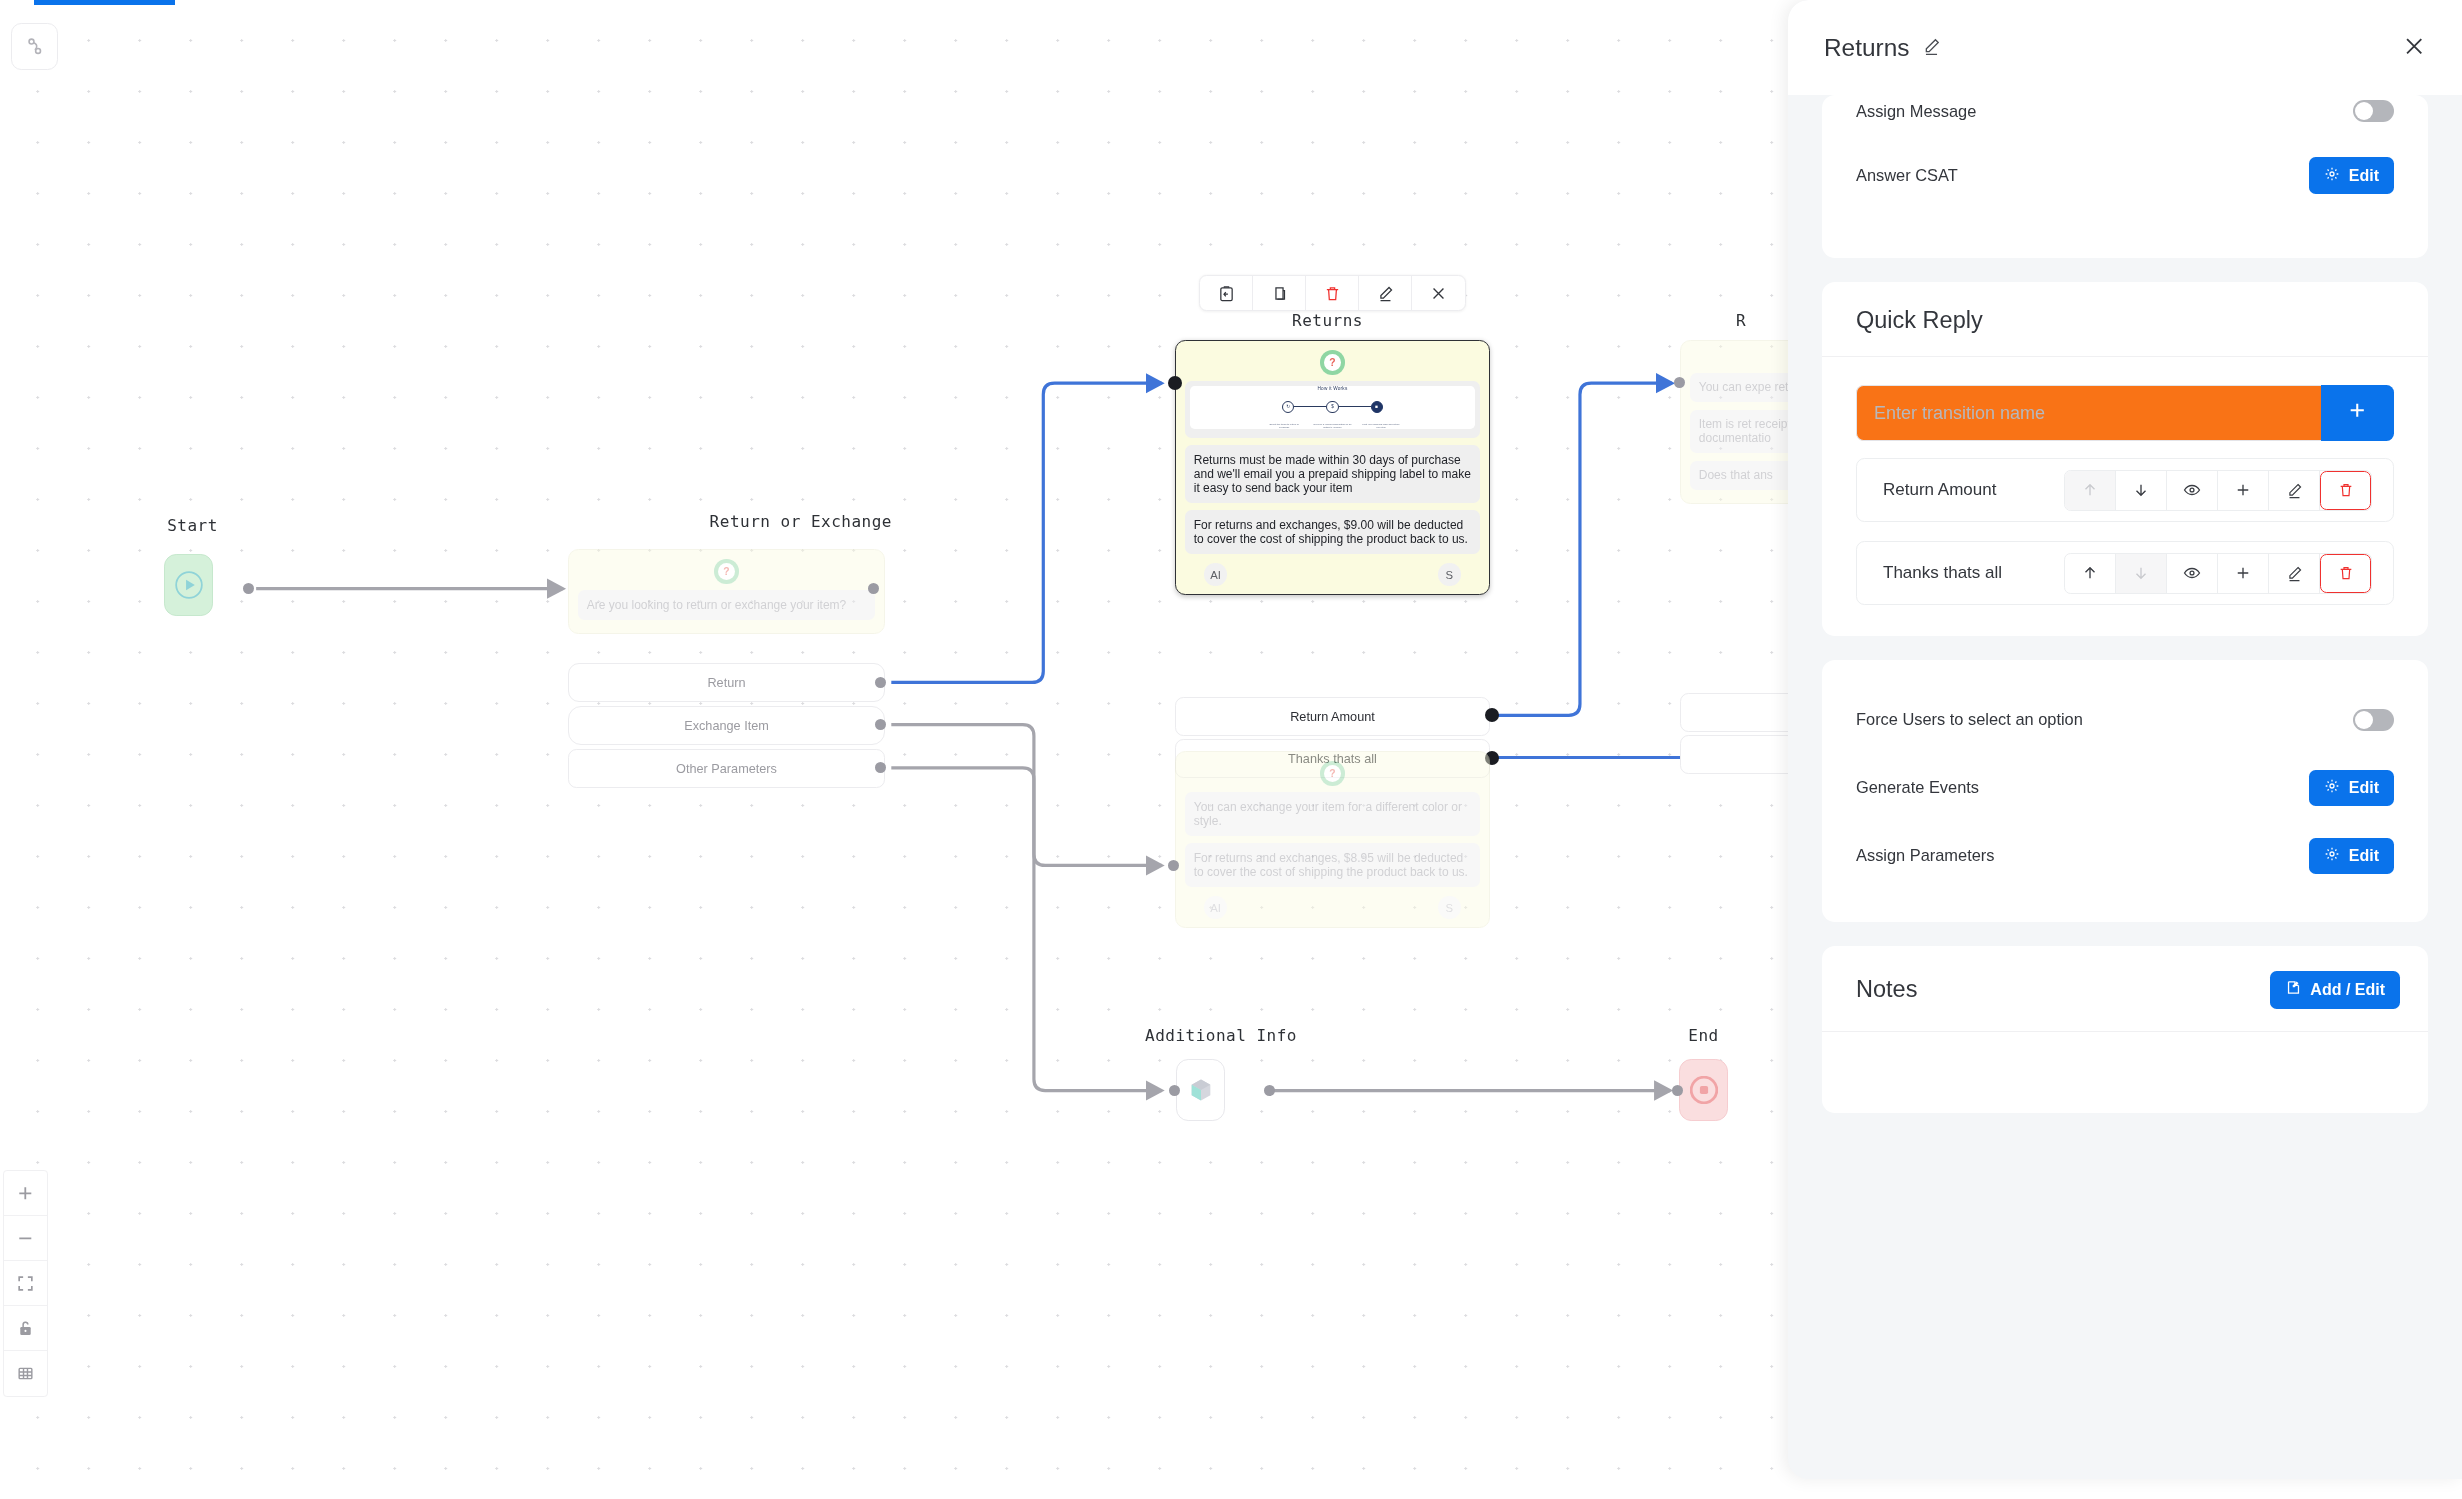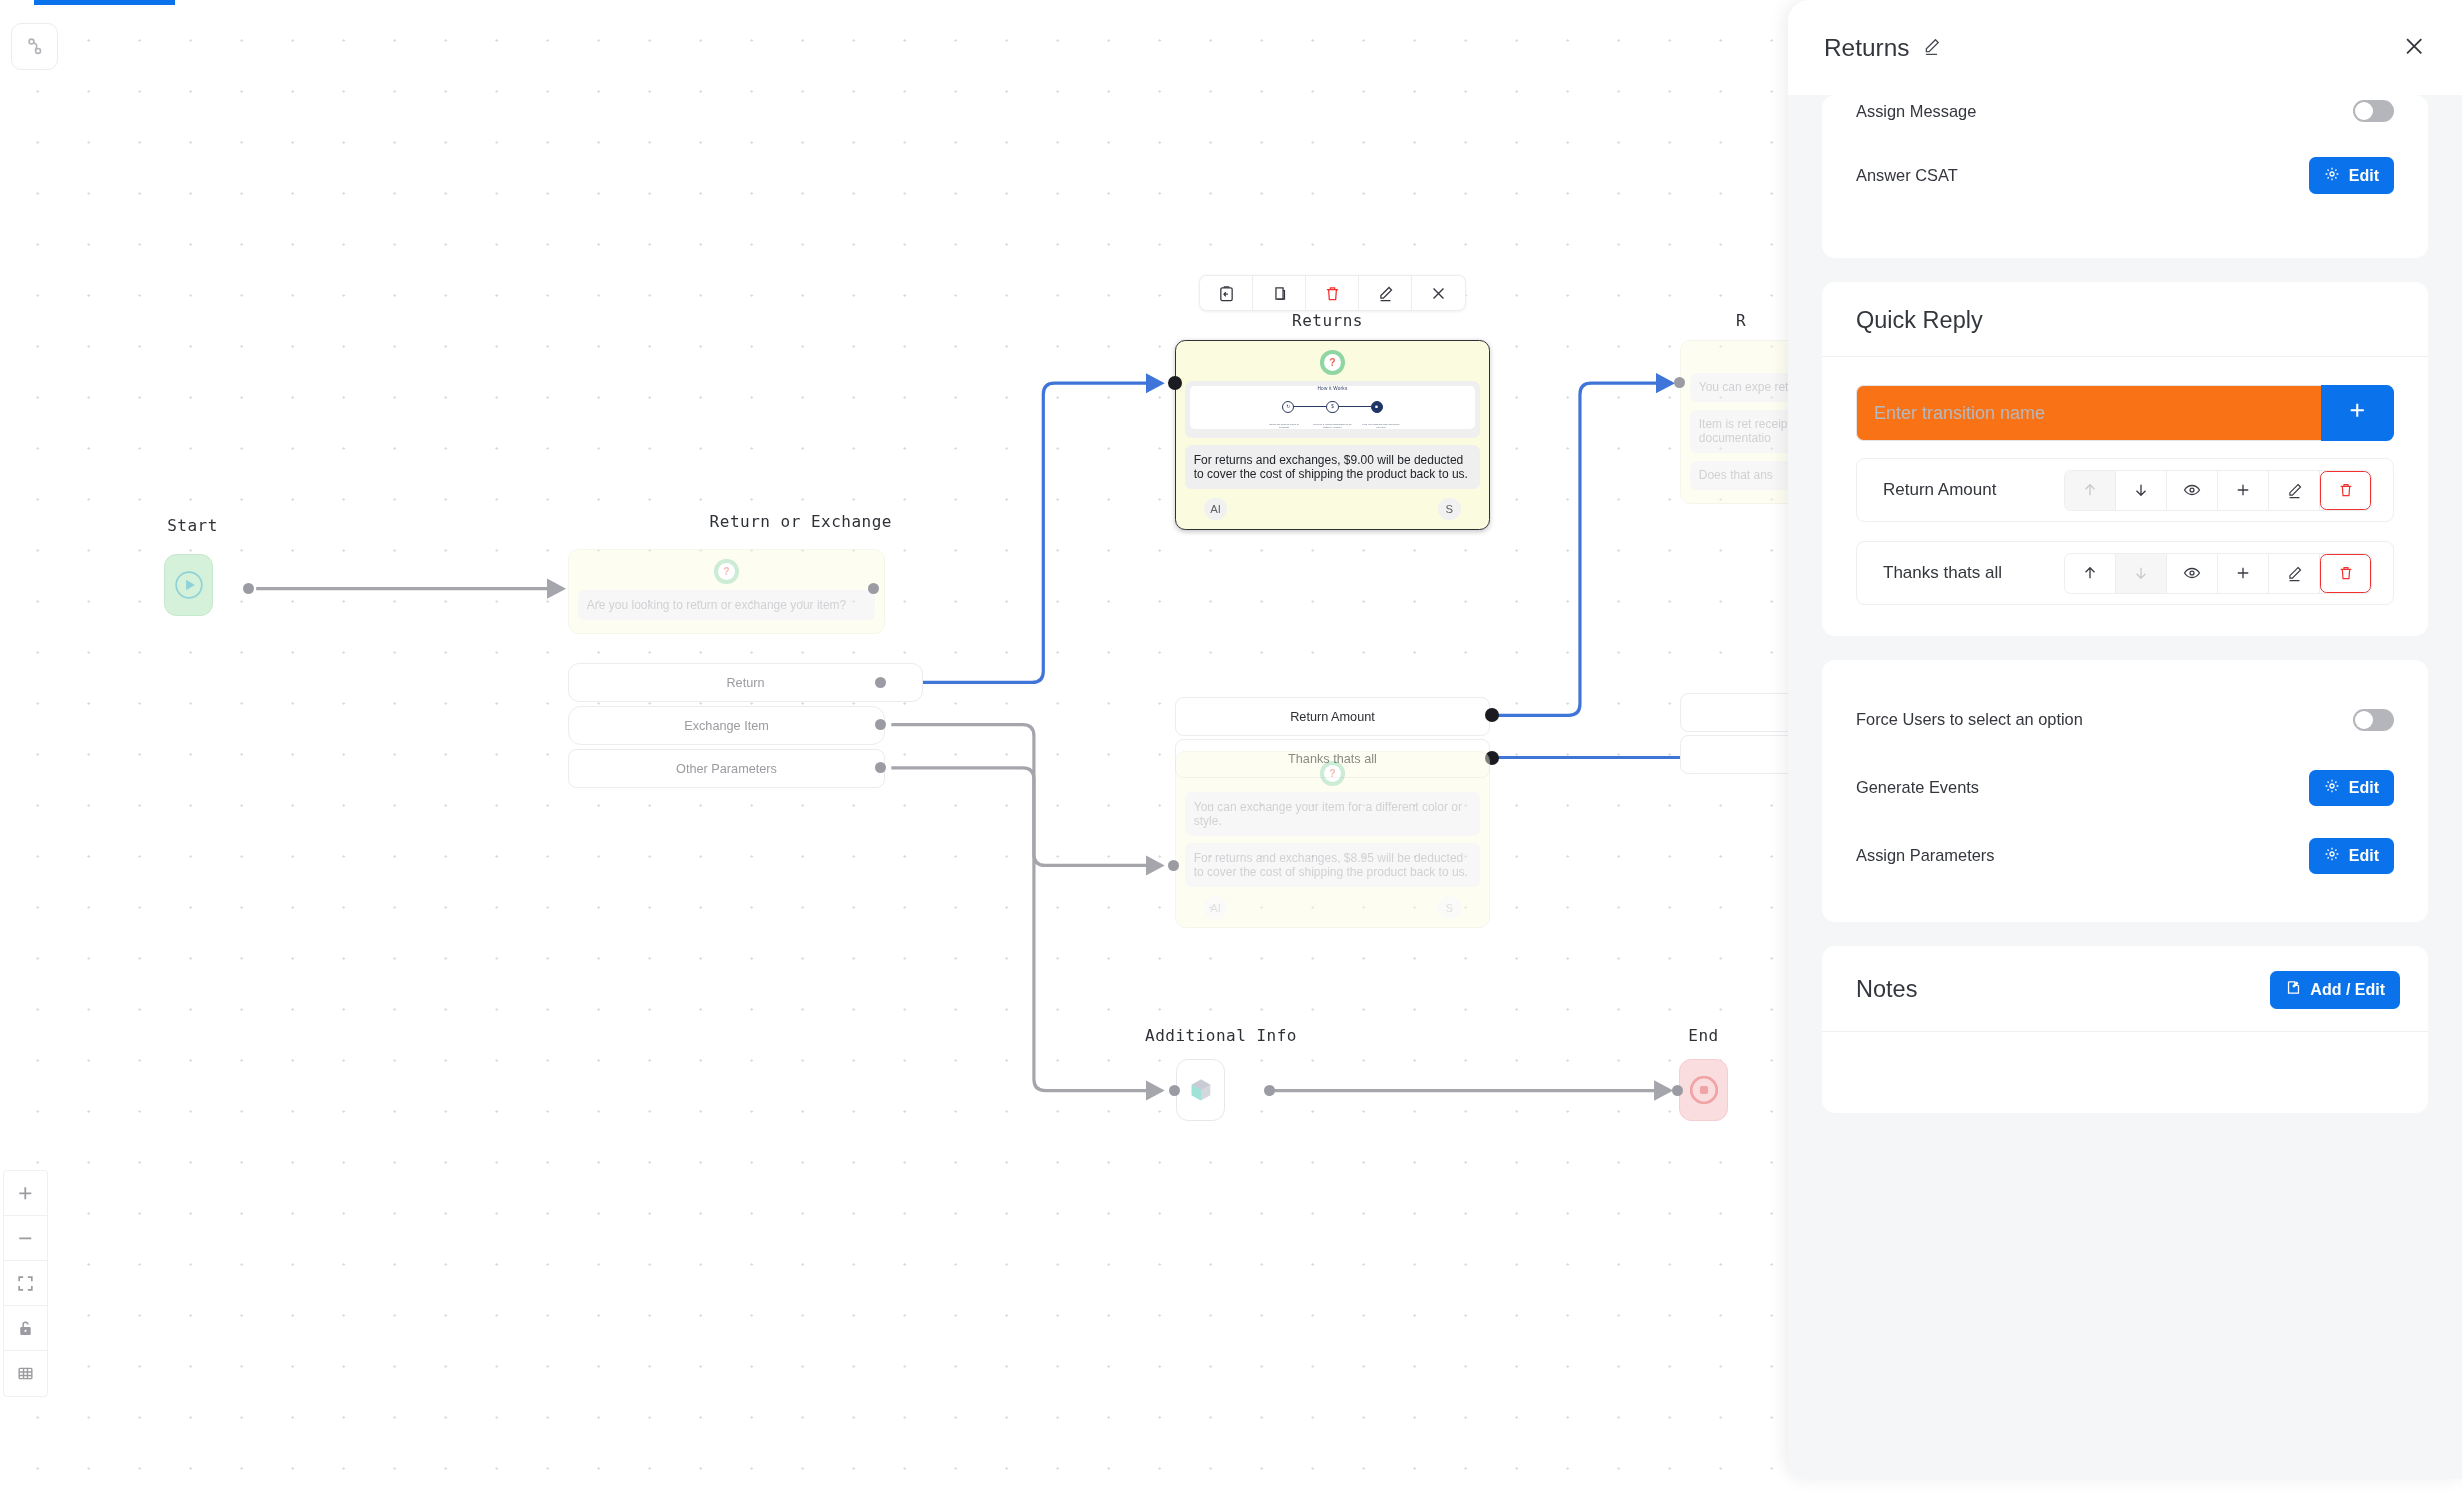--- a/index.html
+++ b/index.html
@@ -270,21 +270,21 @@
 
   <div class="node-title" style="left:568px; top:512px; width:324px;text-align:right;">Return or Exchange</div>
   <div class="msgnode dim" style="left:568px; top:549px; width:317px;">
     <div class="qbadge">
         <div class="inner">?</div>
       </div>
     <div class="bubble grey">Are you looking to return or exchange your item?</div>
   </div>
   <div class="port" style="left:868px; top:583px;"></div>
 
-  <div class="optbtn" style="left:568px; top:663px; width:355px;border-radius:11px;">
+  <div class="optbtn" style="left:568px; top:663px; width:317px;border-radius:11px;">
     <span>Return</span>
   </div>
   <div class="port" style="left:875px; top:677px;"></div>
 
   <div class="optbtn" style="left:568px; top:706px; width:317px;border-radius:13px;">
     <span>Exchange Item</span>
   </div>
   <div class="port" style="left:875px; top:719px;"></div>
 
   <div class="optbtn" style="left:568px; top:749px; width:317px;">
@@ -341,20 +341,21 @@
           <div class="c filled">■</div>
         </div>
         <div class="caps">
           <div>Select the items to return or exchange</div>
           <div>Receive a refund confirmation or an instant e-voucher</div>
           <div>Print your shipping label and return your item</div>
         </div>
       </div>
     </div>
 
+    <div class="bubble">Returns must be made within 30 days of purchase and we'll email you a prepaid shipping label to make it easy to send back your item</div>
     <div class="bubble">For returns and exchanges, $9.00 will be deducted to cover the cost of shipping the product back to us.</div>
     <div class="aisrow">
       <span>AI</span>
       <span>S</span>
     </div>
   </div>
   <div class="port black" style="left:1168px; top:376px;"></div>
 
   <div class="optbtn dark" style="left:1175px; top:697px; width:315px;">
     <span>Return Amount</span>

